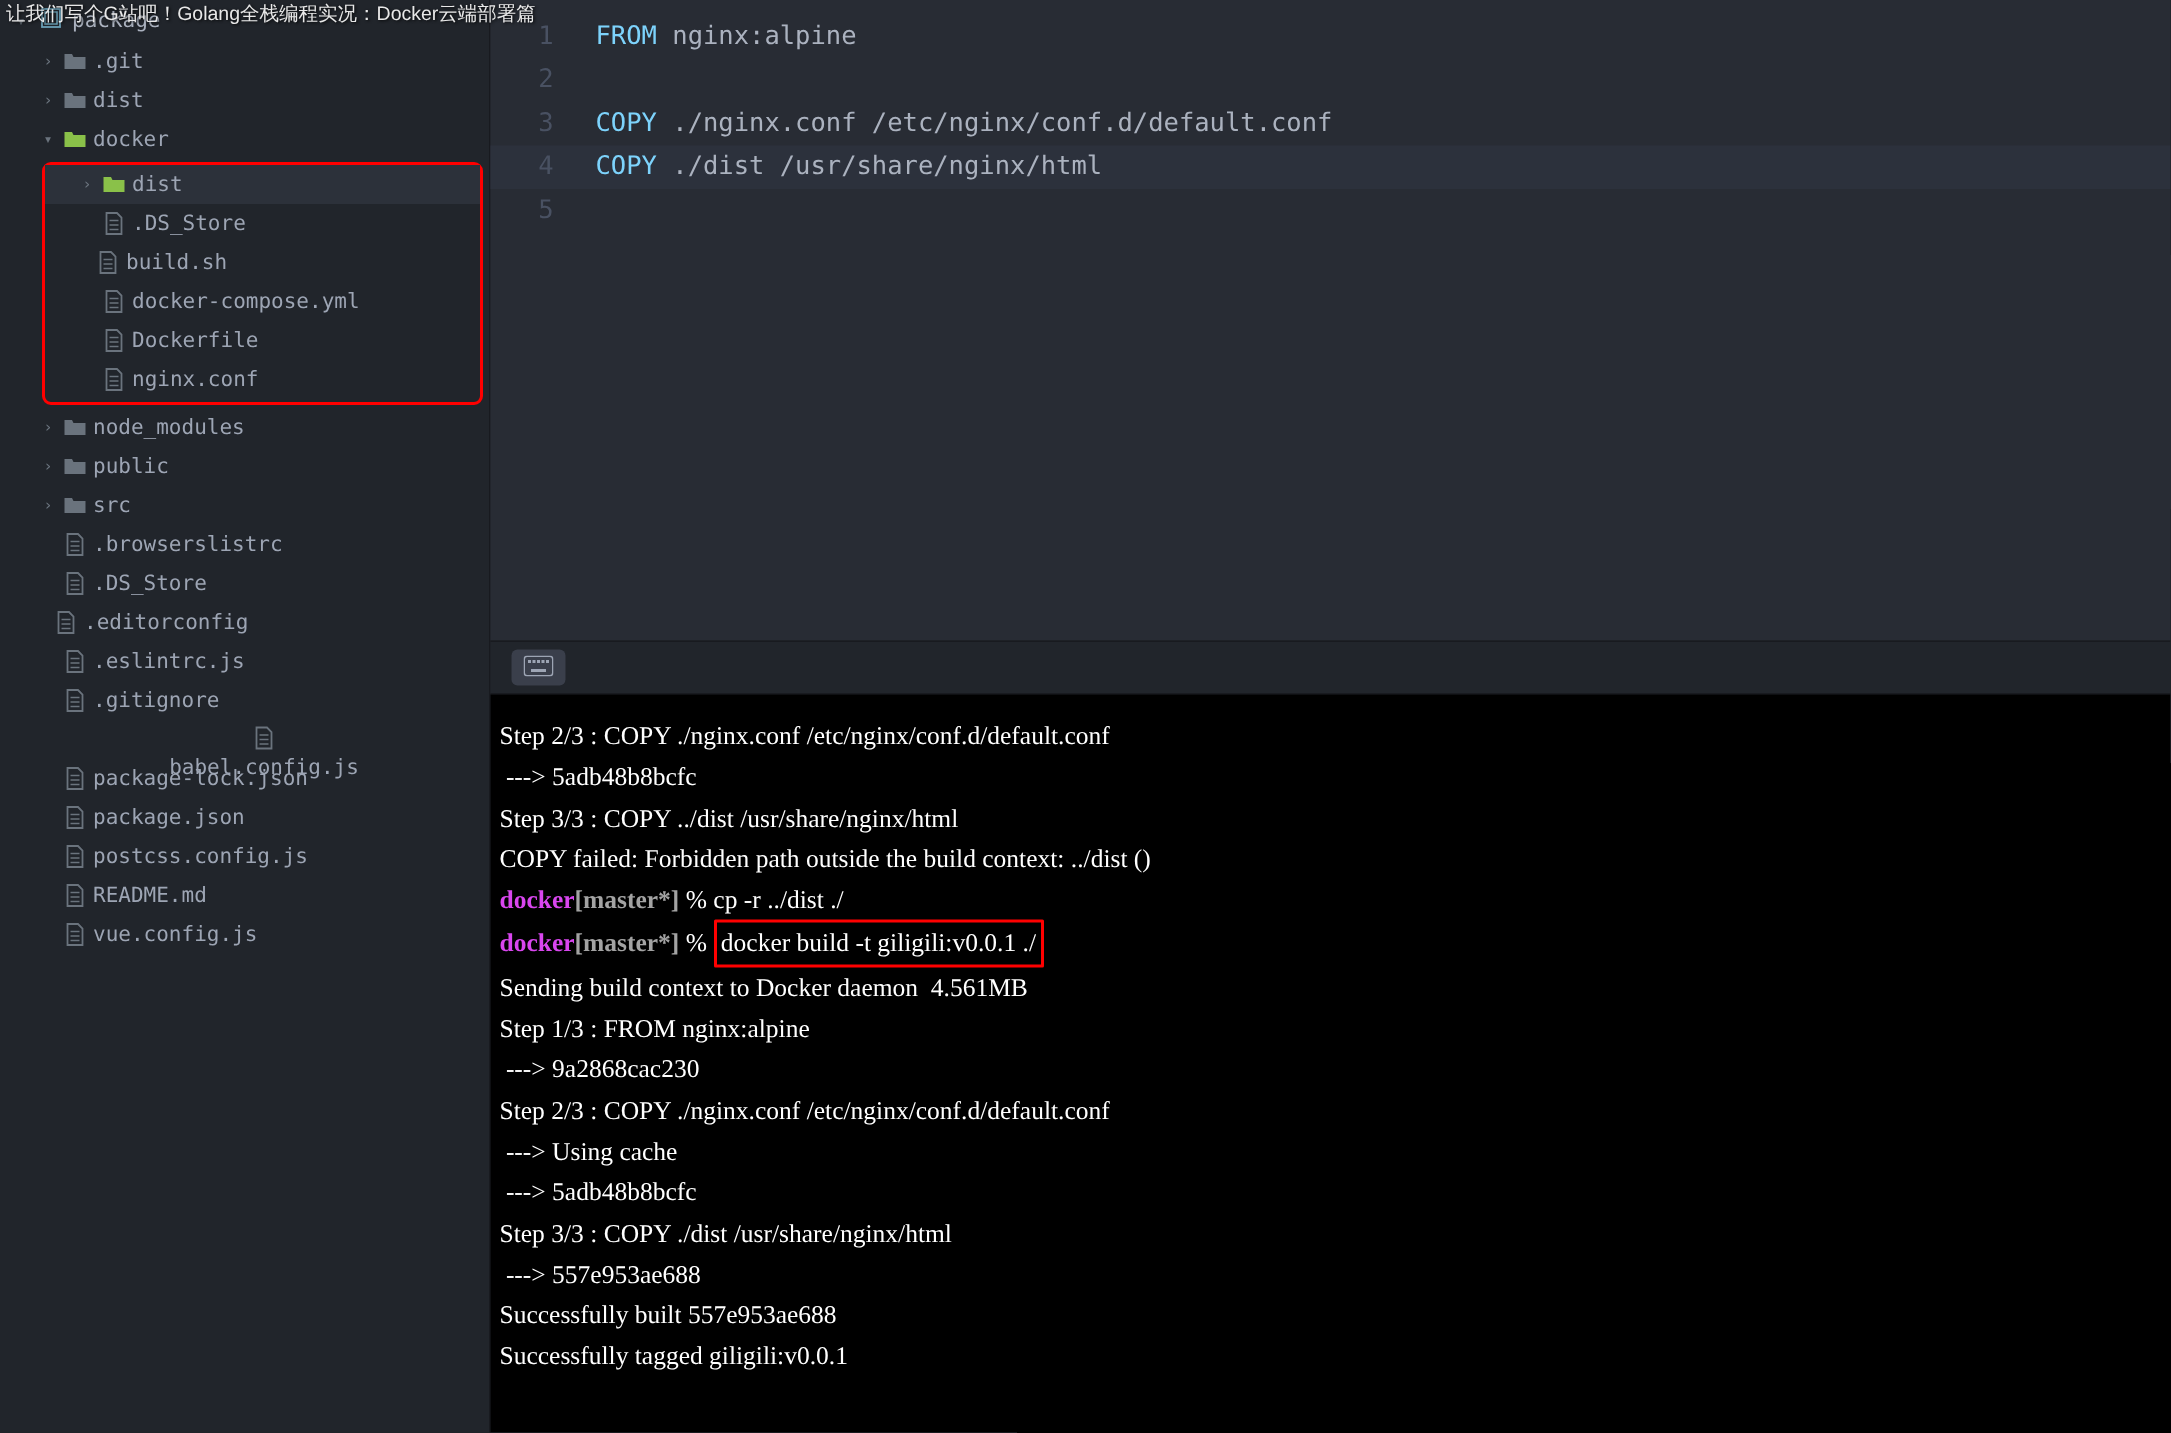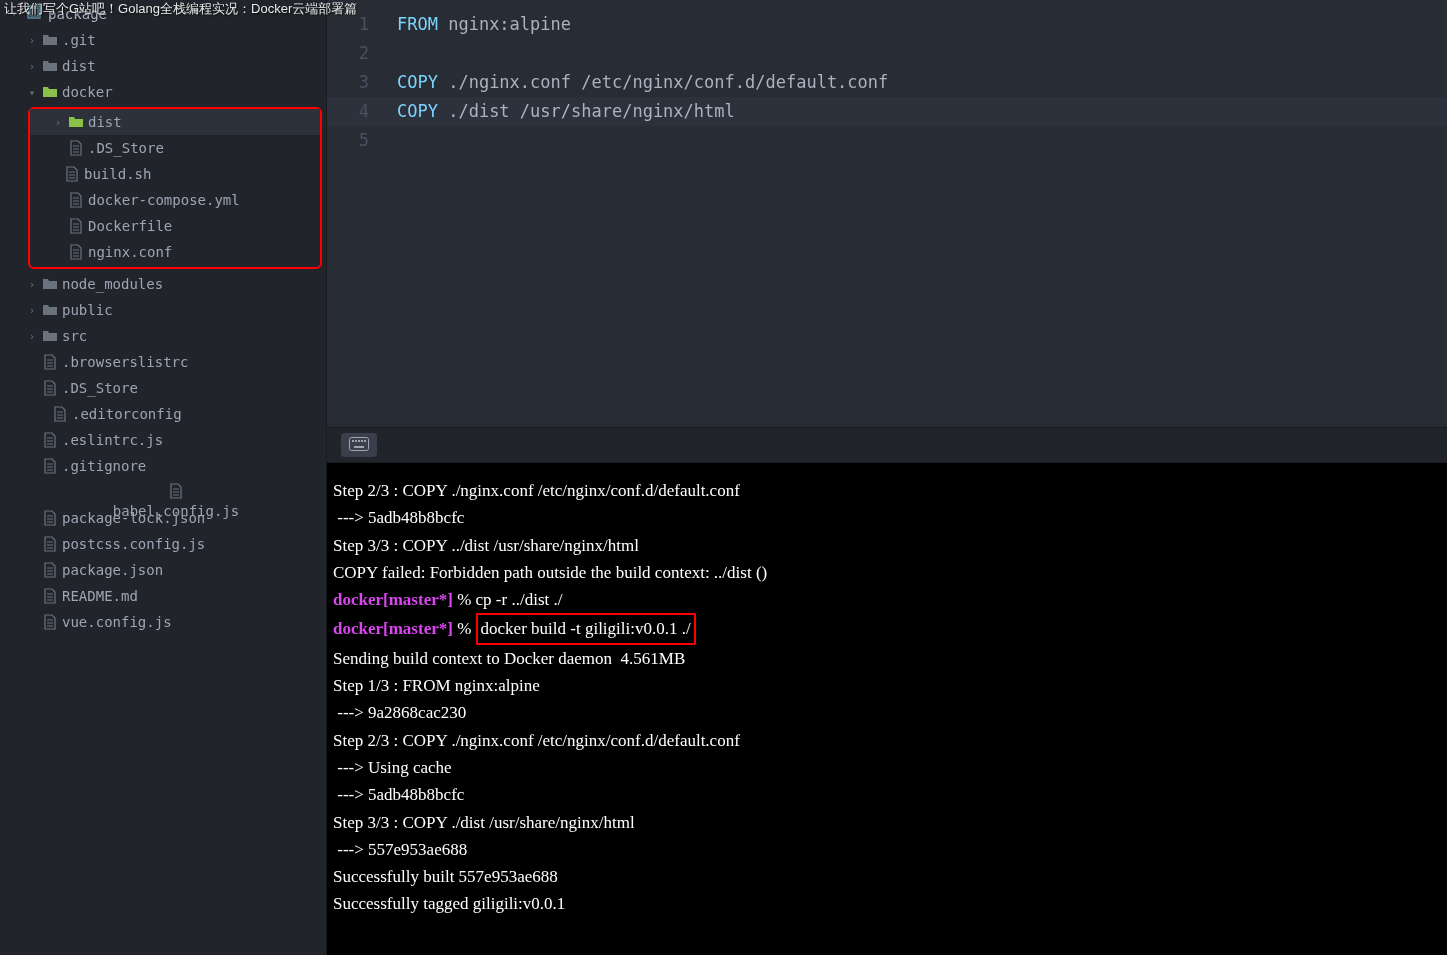--- a/index.html
+++ b/index.html
@@ -120,21 +120,21 @@
   font-size: 17px;
   line-height: 27.3px;
   padding: 14px 6px;
   font-family: Liberation Serif, serif;
   white-space: pre;
   height: 492px;
   overflow: hidden;
 }
 .tline { display: block; }
 .prompt-a { color: #d946ef; font-weight: bold; }
-.prompt-b { color: #d946ef; font-weight: bold; }
+.prompt-b { color: #a3a3a3; font-weight: bold; }
 .cmd-hl {
   border: 2px solid #ff0000;
   border-radius: 1px;
   padding: 0 3px;
   display: inline-block;
 }
 .svg-ico { width:16px; height:16px; }
 </style>
 </head>
 <body>
@@ -301,21 +301,21 @@
           <span class="icon-file">
             <svg class="svg-ico" viewBox="0 0 16 16">
               <path d="M3 1h7l3 3v11H3z" fill="none" stroke="#6a737d" stroke-width="1.2"></path>
               <line x1="5" y1="6" x2="11" y2="6" stroke="#6a737d"></line>
               <line x1="5" y1="9" x2="11" y2="9" stroke="#6a737d"></line>
               <line x1="5" y1="12" x2="11" y2="12" stroke="#6a737d"></line>
             </svg>
           </span>
           <span class="label">.DS_Store</span>
         </div>
-        <div class="tree-item" style="padding-left: 36px;">
+        <div class="tree-item" style="padding-left: 20px;">
           <span class="chevron"></span>
           <span class="icon-file">
             <svg class="svg-ico" viewBox="0 0 16 16">
               <path d="M3 1h7l3 3v11H3z" fill="none" stroke="#6a737d" stroke-width="1.2"></path>
               <line x1="5" y1="6" x2="11" y2="6" stroke="#6a737d"></line>
               <line x1="5" y1="9" x2="11" y2="9" stroke="#6a737d"></line>
               <line x1="5" y1="12" x2="11" y2="12" stroke="#6a737d"></line>
             </svg>
           </span>
           <span class="label">.editorconfig</span>
@@ -371,33 +371,33 @@
         <div class="tree-item" style="padding-left: 26px;">
           <span class="chevron"></span>
           <span class="icon-file">
             <svg class="svg-ico" viewBox="0 0 16 16">
               <path d="M3 1h7l3 3v11H3z" fill="none" stroke="#6a737d" stroke-width="1.2"></path>
               <line x1="5" y1="6" x2="11" y2="6" stroke="#6a737d"></line>
               <line x1="5" y1="9" x2="11" y2="9" stroke="#6a737d"></line>
               <line x1="5" y1="12" x2="11" y2="12" stroke="#6a737d"></line>
             </svg>
           </span>
+          <span class="label">package.json</span>
+        </div>
+        <div class="tree-item" style="padding-left: 26px;">
+          <span class="chevron"></span>
+          <span class="icon-file">
+            <svg class="svg-ico" viewBox="0 0 16 16">
+              <path d="M3 1h7l3 3v11H3z" fill="none" stroke="#6a737d" stroke-width="1.2"></path>
+              <line x1="5" y1="6" x2="11" y2="6" stroke="#6a737d"></line>
+              <line x1="5" y1="9" x2="11" y2="9" stroke="#6a737d"></line>
+              <line x1="5" y1="12" x2="11" y2="12" stroke="#6a737d"></line>
+            </svg>
+          </span>
           <span class="label">postcss.config.js</span>
-        </div>
-        <div class="tree-item" style="padding-left: 26px;">
-          <span class="chevron"></span>
-          <span class="icon-file">
-            <svg class="svg-ico" viewBox="0 0 16 16">
-              <path d="M3 1h7l3 3v11H3z" fill="none" stroke="#6a737d" stroke-width="1.2"></path>
-              <line x1="5" y1="6" x2="11" y2="6" stroke="#6a737d"></line>
-              <line x1="5" y1="9" x2="11" y2="9" stroke="#6a737d"></line>
-              <line x1="5" y1="12" x2="11" y2="12" stroke="#6a737d"></line>
-            </svg>
-          </span>
-          <span class="label">package.json</span>
         </div>
         <div class="tree-item" style="padding-left: 26px;">
           <span class="chevron"></span>
           <span class="icon-file">
             <svg class="svg-ico" viewBox="0 0 16 16">
               <path d="M3 1h7l3 3v11H3z" fill="none" stroke="#6a737d" stroke-width="1.2"></path>
               <line x1="5" y1="6" x2="11" y2="6" stroke="#6a737d"></line>
               <line x1="5" y1="9" x2="11" y2="9" stroke="#6a737d"></line>
               <line x1="5" y1="12" x2="11" y2="12" stroke="#6a737d"></line>
             </svg>

